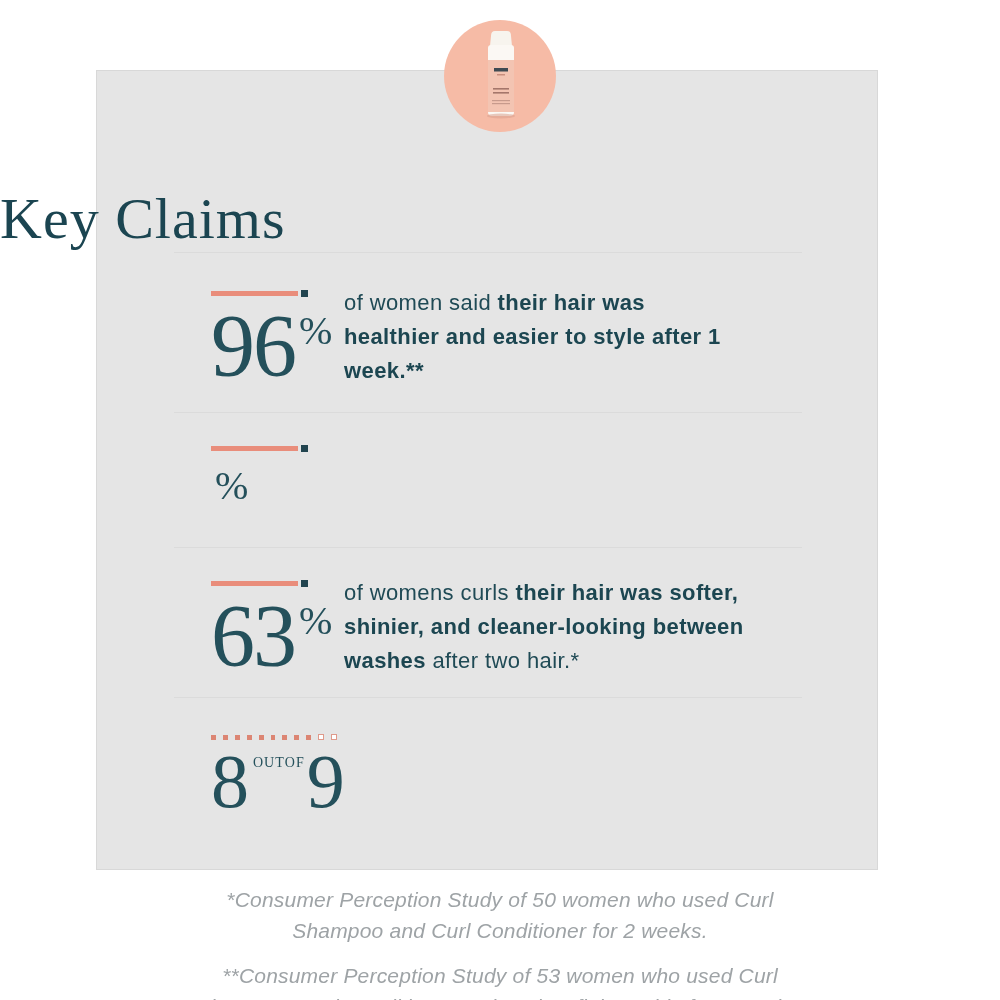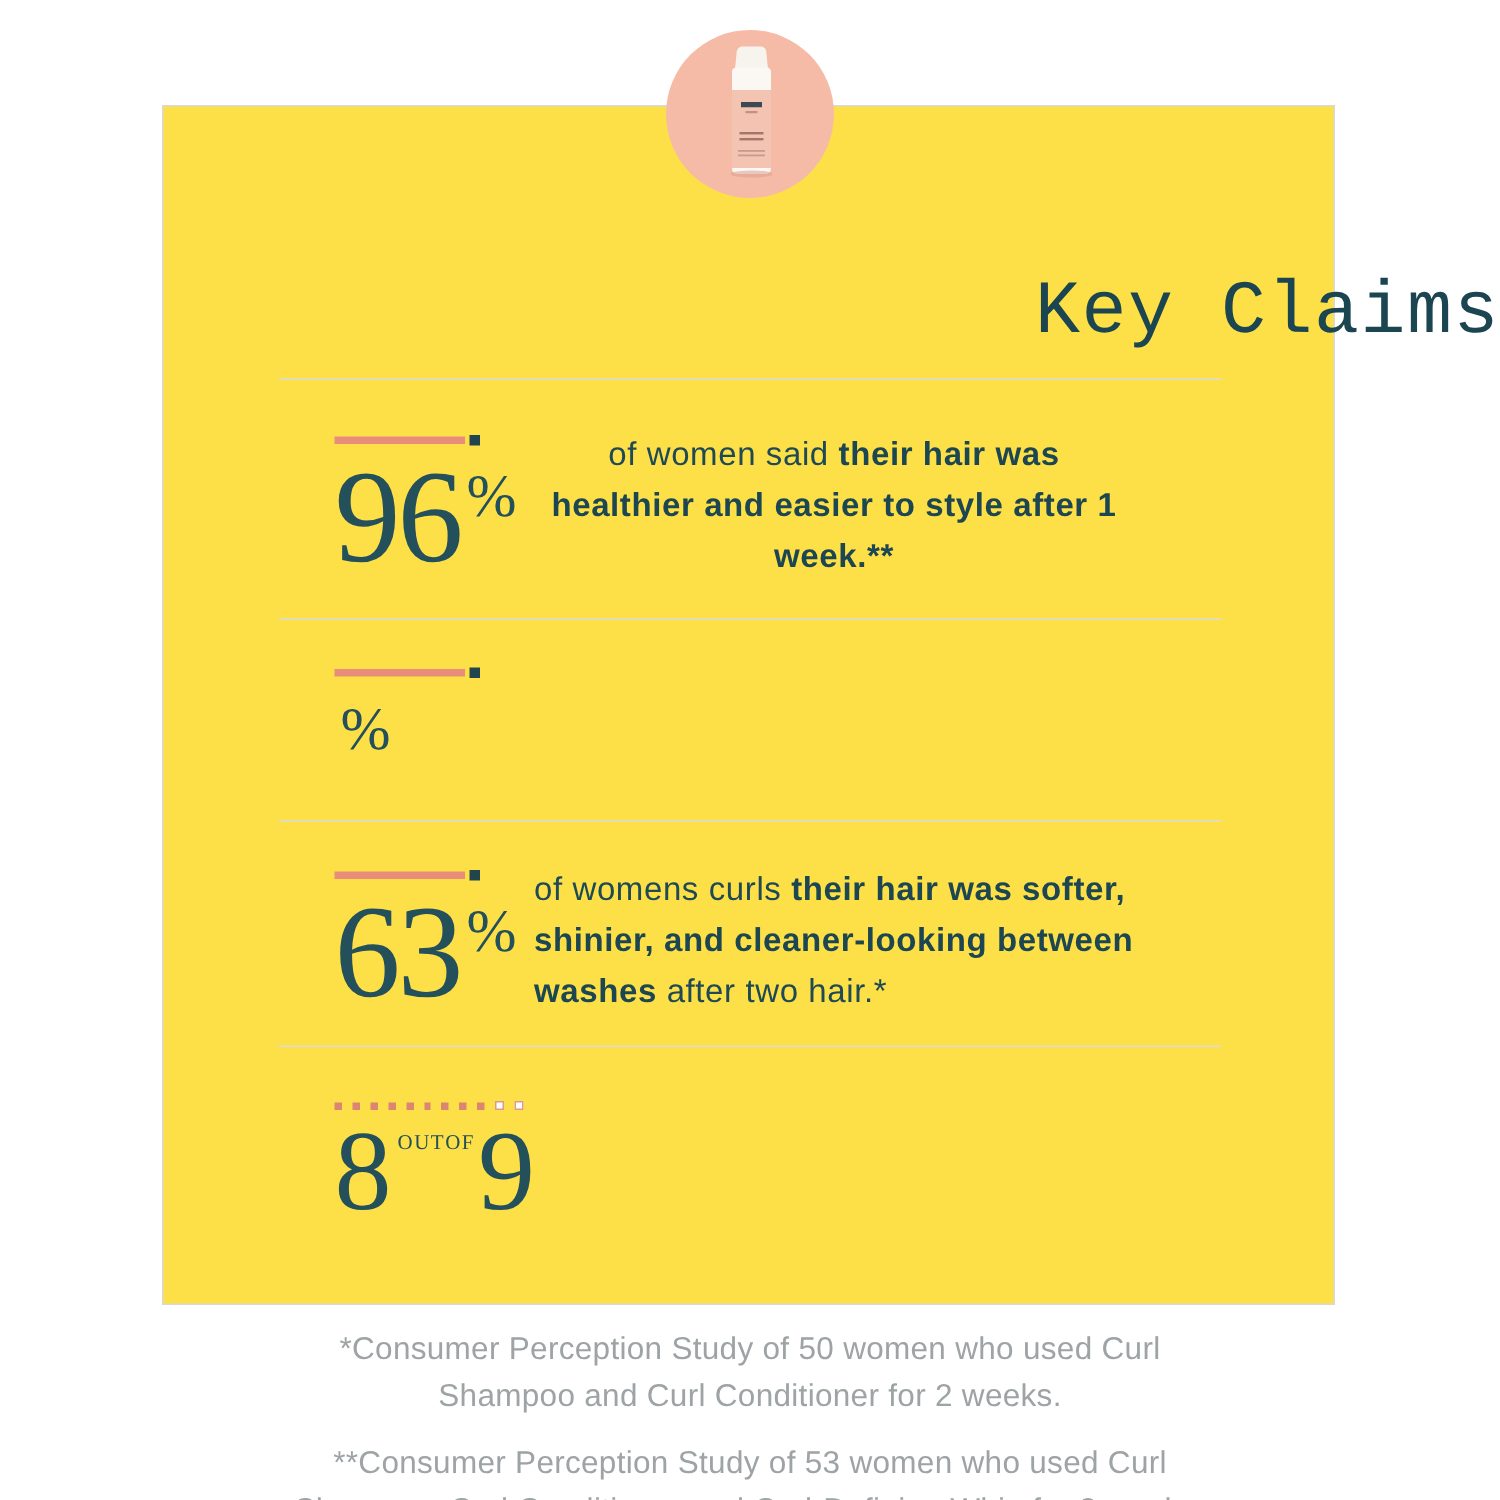--- a/index.html
+++ b/index.html
@@ -12,34 +12,34 @@
     --page-bg:#FFFFFF;
   }
   html,body{margin:0;padding:0;}
   body{
     width:1000px;height:1000px;position:relative;overflow:hidden;
     background:var(--page-bg);
     font-family:"Liberation Sans",sans-serif;
     -webkit-font-smoothing:antialiased;
   }
   .card{
-    position:absolute;left:108px;top:70px;width:782px;height:800px;
-    background:#fde047;border:1px solid var(--card-border);box-sizing:border-box;
+    position:absolute;left:96px;top:70px;width:782px;height:800px;
+    background:#e5e5e5;border:1px solid var(--card-border);box-sizing:border-box;
   }
   
   .badge{
     position:absolute;left:444px;top:20px;width:112px;height:112px;border-radius:50%;
     background:var(--badge-circle);z-index:3;
     display:flex;align-items:center;justify-content:center;
   }
   
   .title{
-    position:absolute;top:146px;left:0;width:100%;text-align:right;z-index:2;
-    font-family:Liberation Mono, monospace;
-    font-size:50px;font-weight:400;color:#1B4551;letter-spacing:1px;
+    position:absolute;top:146px;left:0;width:100%;text-align:left;z-index:2;
+    font-family:Liberation Serif, serif;
+    font-size:58px;font-weight:400;color:#1B4551;letter-spacing:1px;
   }
   
   .divider{position:absolute;left:77px;width:628px;height:1px;background:var(--divider-gray);}
   .d1{top:181px}.d2{top:341px}.d3{top:476px}.d4{top:626px}
   
   .row{position:absolute;left:114px;display:flex;align-items:flex-start;}
   .r1{top:215px}.r2{top:370px}.r3{top:505px}.r4{top:655px}
   .stat{width:133px;flex:0 0 133px;display:flex;flex-direction:column;}
   .stat-bar{display:flex;align-items:center;margin-top:4px;margin-bottom:12px;}
   .stat-bar .bar{display:block;width:87px;height:5px;background:var(--accent-salmon);}
@@ -59,28 +59,28 @@
   .outof{
     display:flex;flex-direction:row;justify-content:flex-start;
     font-size:14px;line-height:13px;letter-spacing:1px;margin:6px 2px 0 5px;
     color:#24505B;text-align:center;
   }
   
   .claim-text{
     margin:0;color:#1F4A55;font-size:22px;line-height:34px;letter-spacing:0.4px;font-weight:400;
   }
   .claim-text strong{font-weight:700;color:#1C4651;}
-  .r1 .claim-text{max-width:400px;text-align:center;}
+  .r1 .claim-text{max-width:400px;}
   .r2 .claim-text{max-width:400px;}
   .r3 .claim-text{max-width:432px;}
   .r4 .claim-text{max-width:380px;margin-top:13px;}
   
   .footnotes{position:absolute;left:0;top:884px;width:100%;display:flex;flex-direction:column;align-items:center;}
   .footnote{
-    width:640px;text-align:center;color:var(--footnote-gray);
+    width:640px;text-align:center;font-style:italic;color:var(--footnote-gray);
     font-size:21px;line-height:31px;margin:0 0 14px 0;letter-spacing:0.2px;
   }
 </style>
 </head>
 <body>
 
 <div class="badge">
   <span>
     <svg width="46" height="96" viewBox="0 0 46 96" aria-hidden="true">
 

